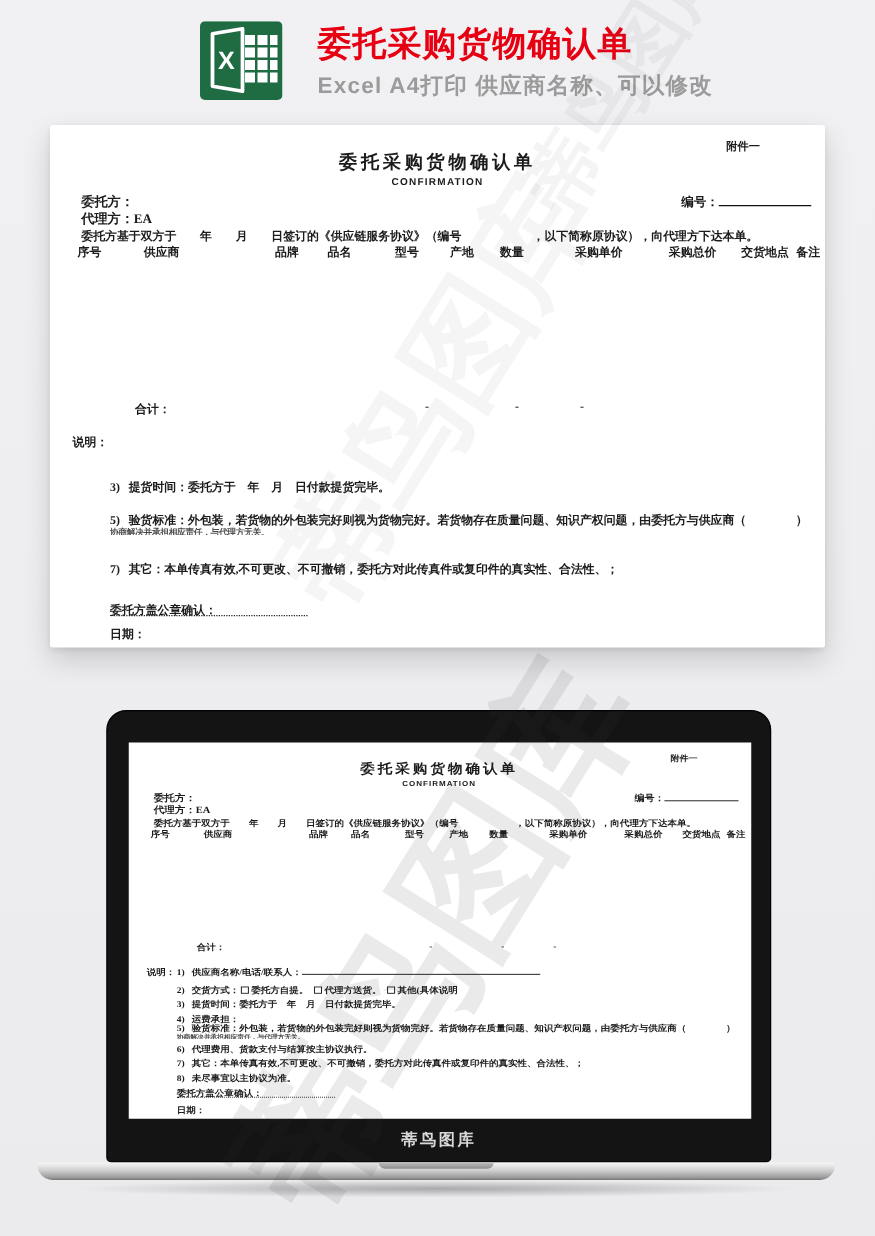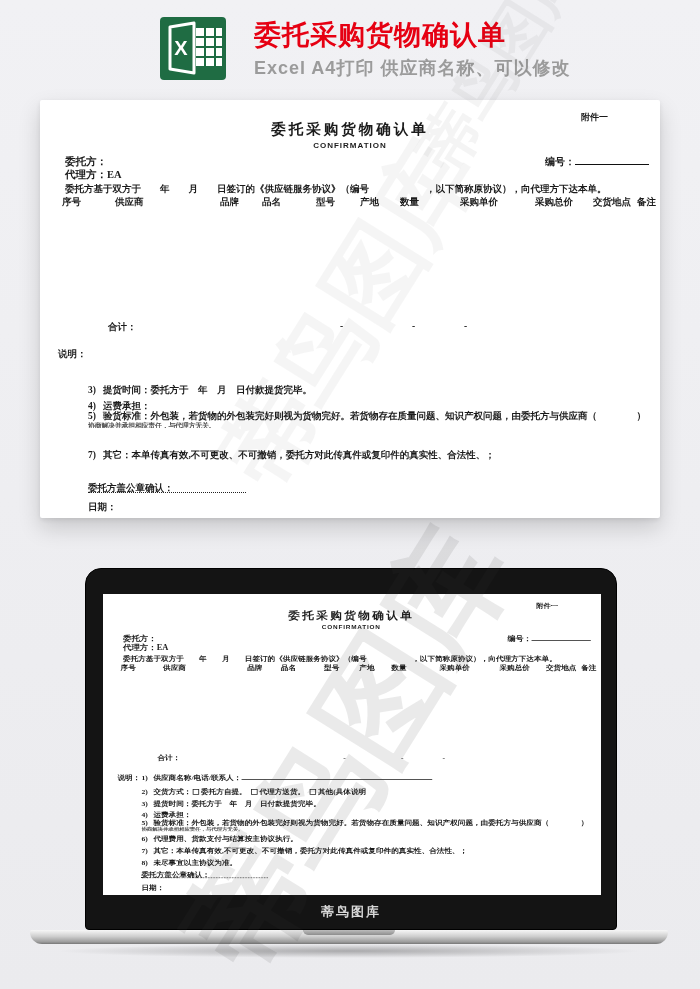--- a/index.html
+++ b/index.html
@@ -148,23 +148,20 @@
       </div>
 
       <div class="notes-label">说明：</div>
 
 
 
       <div class="note n3">
         <span class="num">3)</span><span>提货时间：委托方于　年　月　日付款提货完毕。</span>
       </div>
 
-      <div class="note n4">
-        <span class="num">4)</span><span>运费承担：</span>
-      </div>
 
       <div class="note n5">
         <span class="num">5)</span><span>验货标准：外包装，若货物的外包装完好则视为货物完好。若货物存在质量问题、知识产权问题，由委托方与供应商（</span><span class="close-paren">）</span>
       </div>
       <div class="note n5b">协商解决并承担相应责任，与代理方无关。</div>
 
 
       <div class="note n7">
         <span class="num">7)</span><span>其它：本单传真有效,不可更改、不可撤销，委托方对此传真件或复印件的真实性、合法性、；</span>
       </div>

